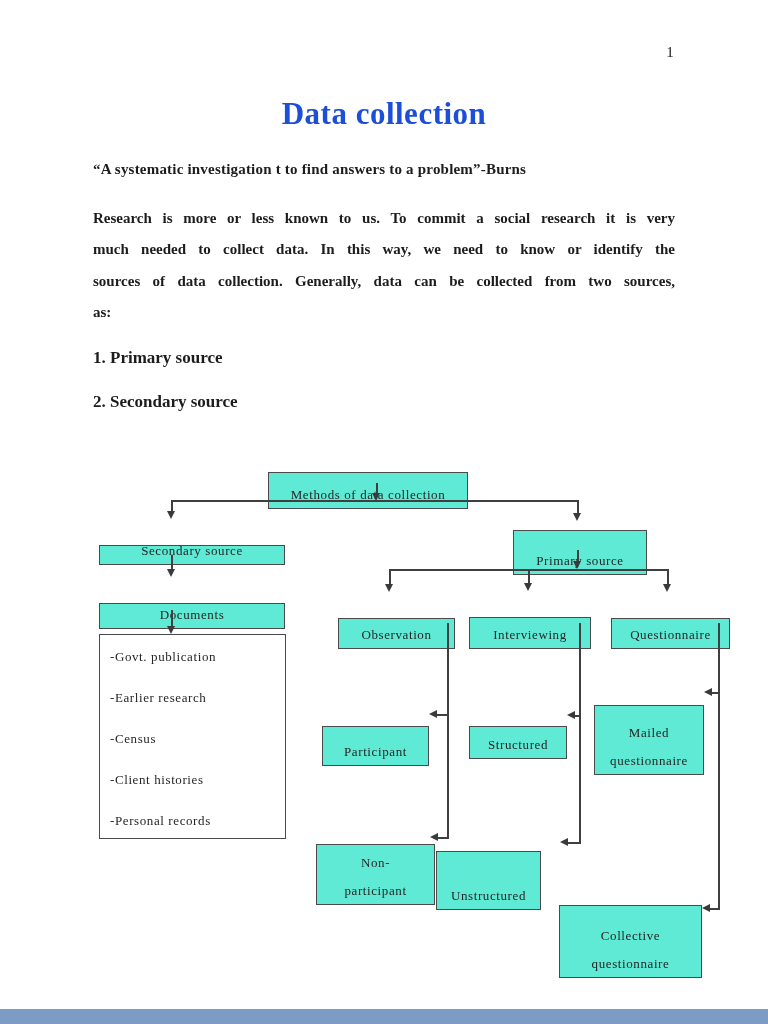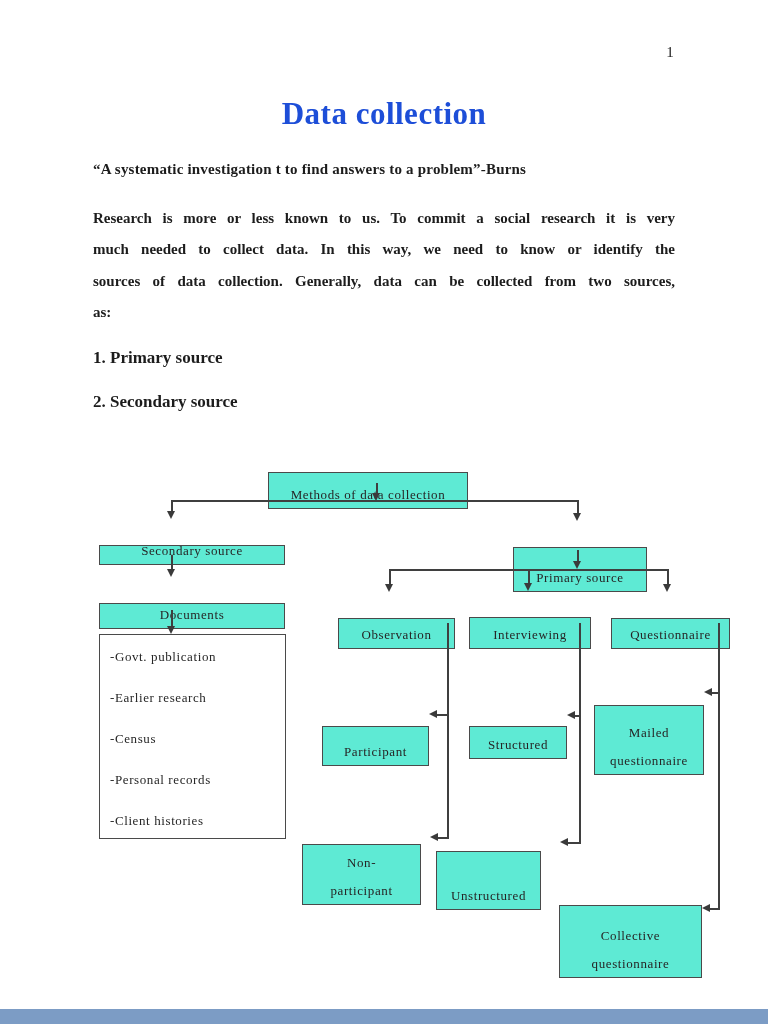--- a/index.html
+++ b/index.html
@@ -68,26 +68,26 @@
 
     <div class="node" style="left:99px;top:577px;width:186px;height:26px">
       <span>Documents</span>
       </div>
 
     <div class="doclist" style="left:99px;top:634px;width:187px;height:205px">
       <ul>
         <li>-Govt. publication</li>
         <li>-Earlier research</li>
         <li>-Census</li>
+        <li>-Client histories</li>
         <li>-Personal records</li>
-        <li>-Client histories</li>
       </ul>
     </div>
 
-    <div class="node" style="left:513px;top:521px;width:134px;height:45px">
+    <div class="node" style="left:513px;top:504px;width:134px;height:45px">
       <span>Primary source</span>
       </div>
 
     <div class="node" style="left:338px;top:592px;width:117px;height:31px">
       <span>Observation</span>
       </div>
 
     <div class="node" style="left:469px;top:591px;width:122px;height:32px">
       <span>Interviewing</span>
       </div>
@@ -102,21 +102,21 @@
 
     <div class="node" style="left:469px;top:700px;width:98px;height:33px">
       <span>Structured</span>
       </div>
 
     <div class="node" style="left:594px;top:679px;width:110px;height:70px">
       <span>Mailed
 questionnaire</span>
       </div>
 
-    <div class="node" style="left:302px;top:818px;width:119px;height:61px">
+    <div class="node" style="left:316px;top:818px;width:119px;height:61px">
       <span>Non-
 participant</span>
       </div>
 
     <div class="node" style="left:436px;top:825px;width:105px;height:59px">
       <span>Unstructured</span>
       </div>
 
     <div class="node" style="left:559px;top:879px;width:143px;height:73px">
       <span>Collective

